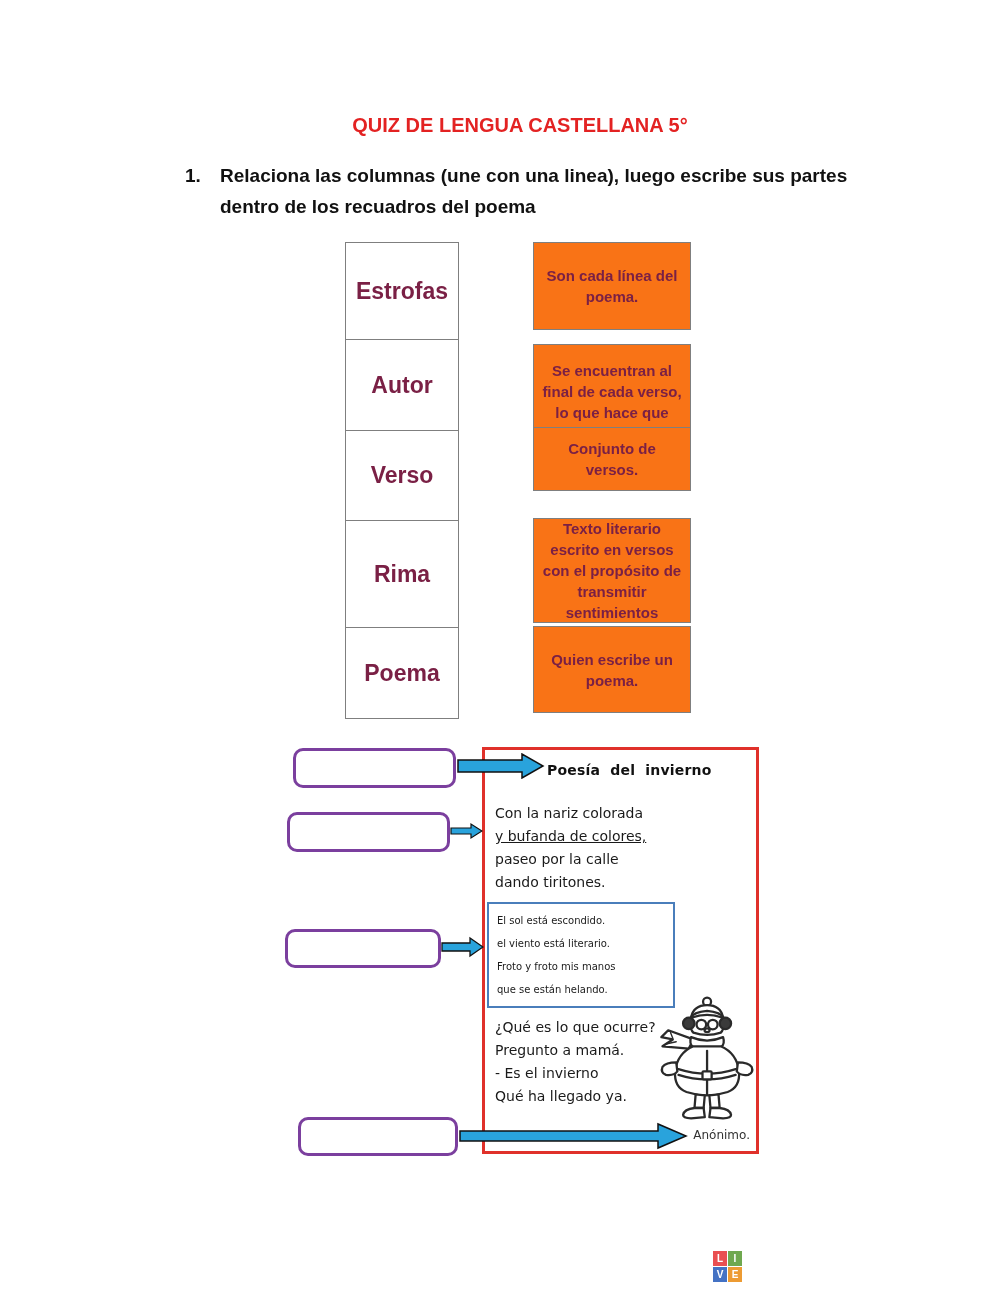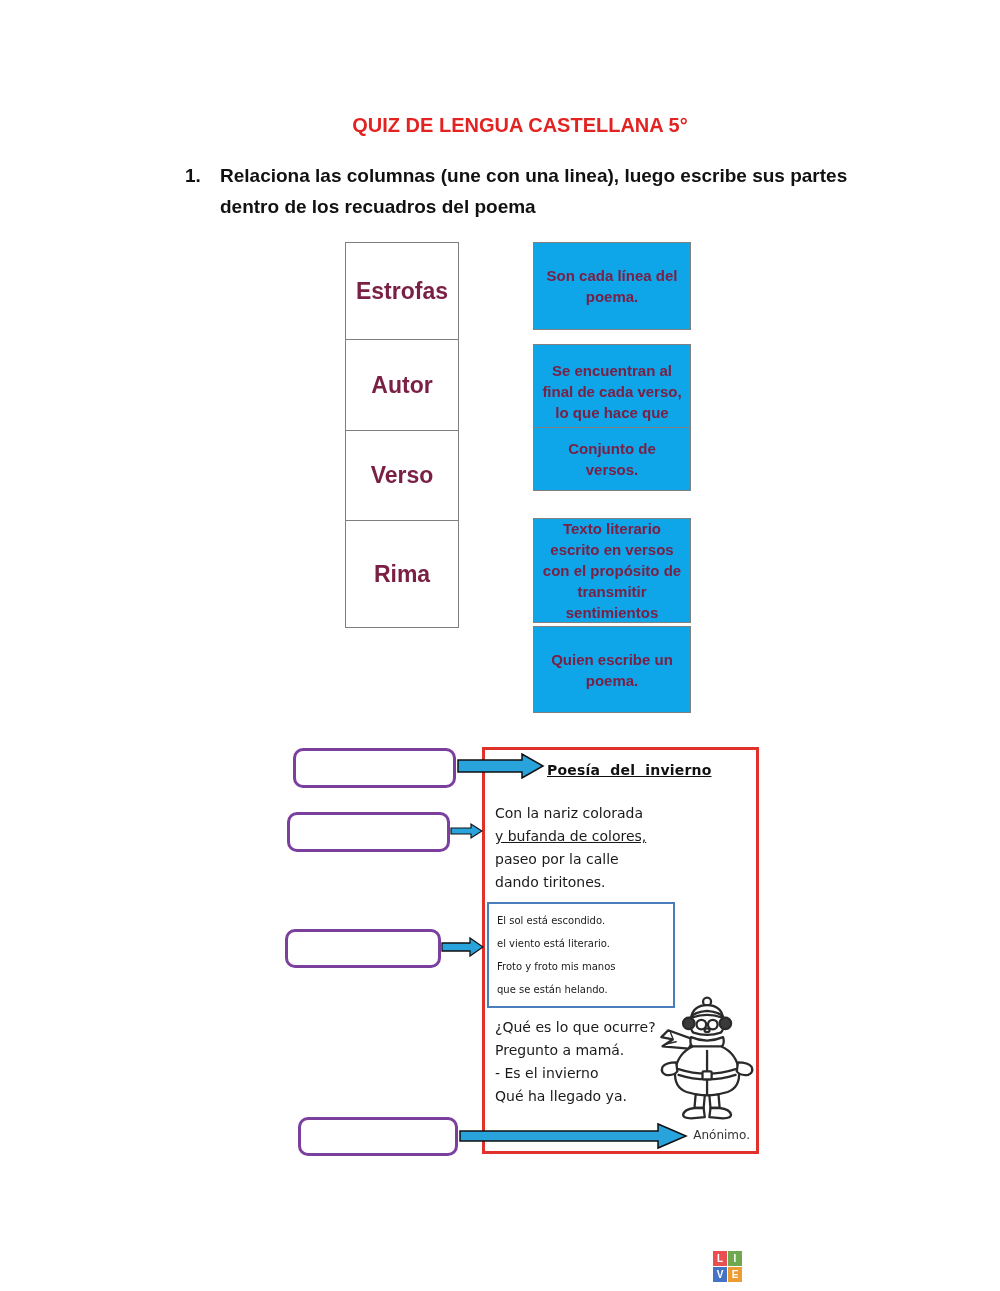--- a/index.html
+++ b/index.html
@@ -72,21 +72,21 @@
     border: 1px solid #7f7f7f;
     display: flex;
     align-items: center;
     justify-content: center;
     text-align: center;
     font-size: 15px;
     font-weight: bold;
     color: #7a2045;
     line-height: 21px;
     padding: 4px 6px;
-    background: #0ea5e9;
+    background: #f97316;
   }
 
   
   .answer-box {
     position: absolute;
     border: 3px solid #7b3f9e;
     border-radius: 10px;
     background: #ffffff;
   }
 
@@ -102,21 +102,20 @@
     background: #ffffff;
     z-index: 1;
     font-family: "DejaVu Sans", sans-serif;
   }
   .poem-title {
     position: absolute;
     left: 62px; top: 12px;
     font-size: 14px;
     font-weight: bold;
     color: #111111;
-    text-decoration: underline;
     word-spacing: 5px;
     letter-spacing: 0.2px;
   }
   .stanza {
     position: absolute;
     left: 10px;
     font-size: 14px;
     color: #1a1a1a;
     line-height: 23px;
     white-space: nowrap;
@@ -200,20 +199,23 @@
       <span>Estrofas</span>
     </div>
     <div class="term-box" style="height:92px">
       <span>Autor</span>
     </div>
     <div class="term-box" style="height:91px">
       <span>Verso</span>
     </div>
     <div class="term-box" style="height:108px">
       <span>Rima</span>
+    </div>
+    <div class="term-box" style="height:92px">
+      <span>Poema</span>
     </div>
   </div>
 
   <div class="defs-col">
     <div class="def-box" style="top:0; height:88px">
       <span>Son cada línea del poema.</span>
     </div>
     <div class="def-box" style="top:102px; height:115px">
       <span>Se encuentran al final de cada verso, lo que hace que suene melodioso.</span>
     </div>

